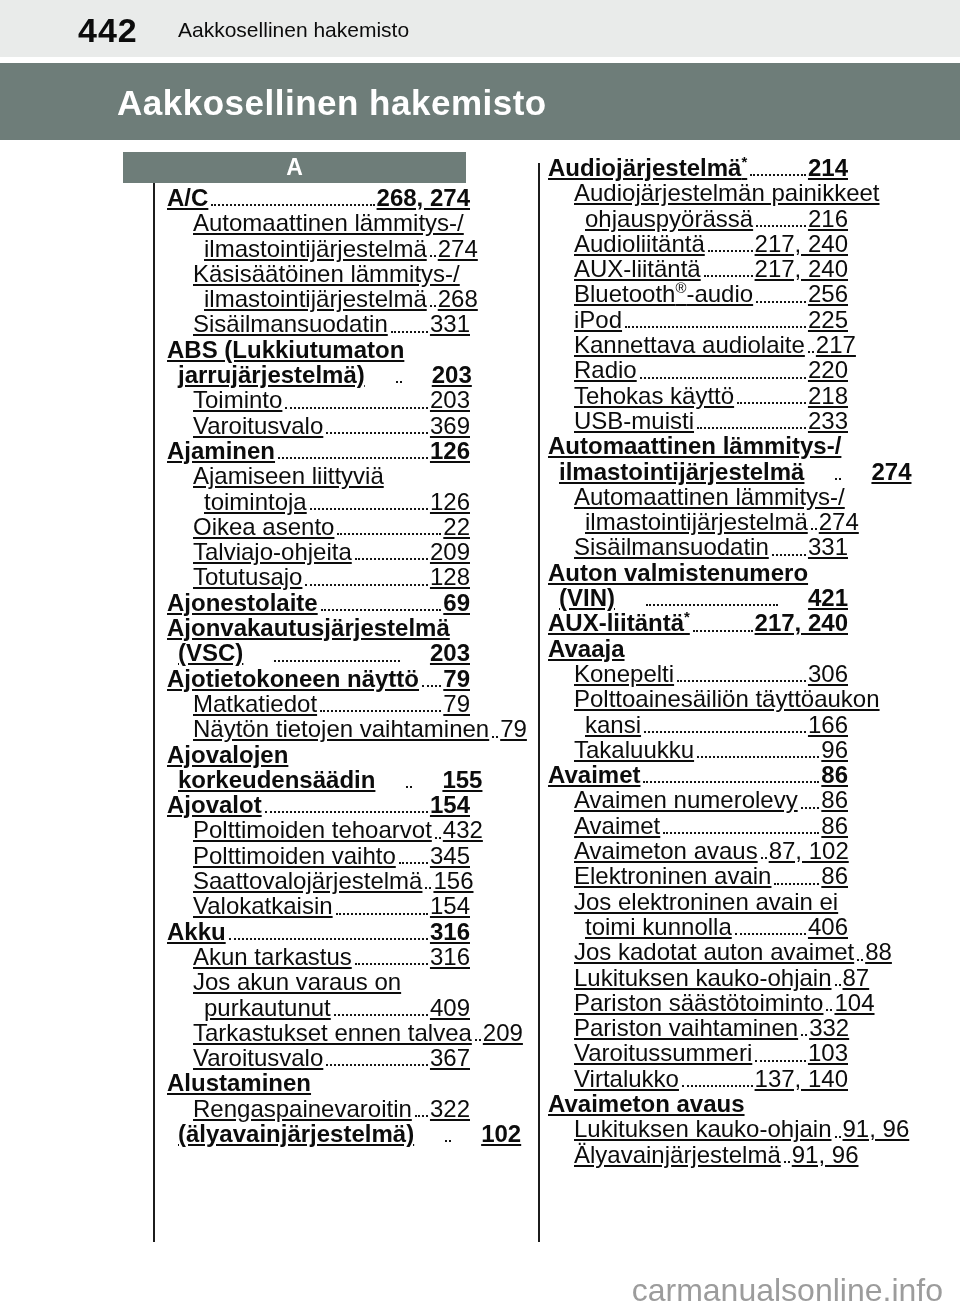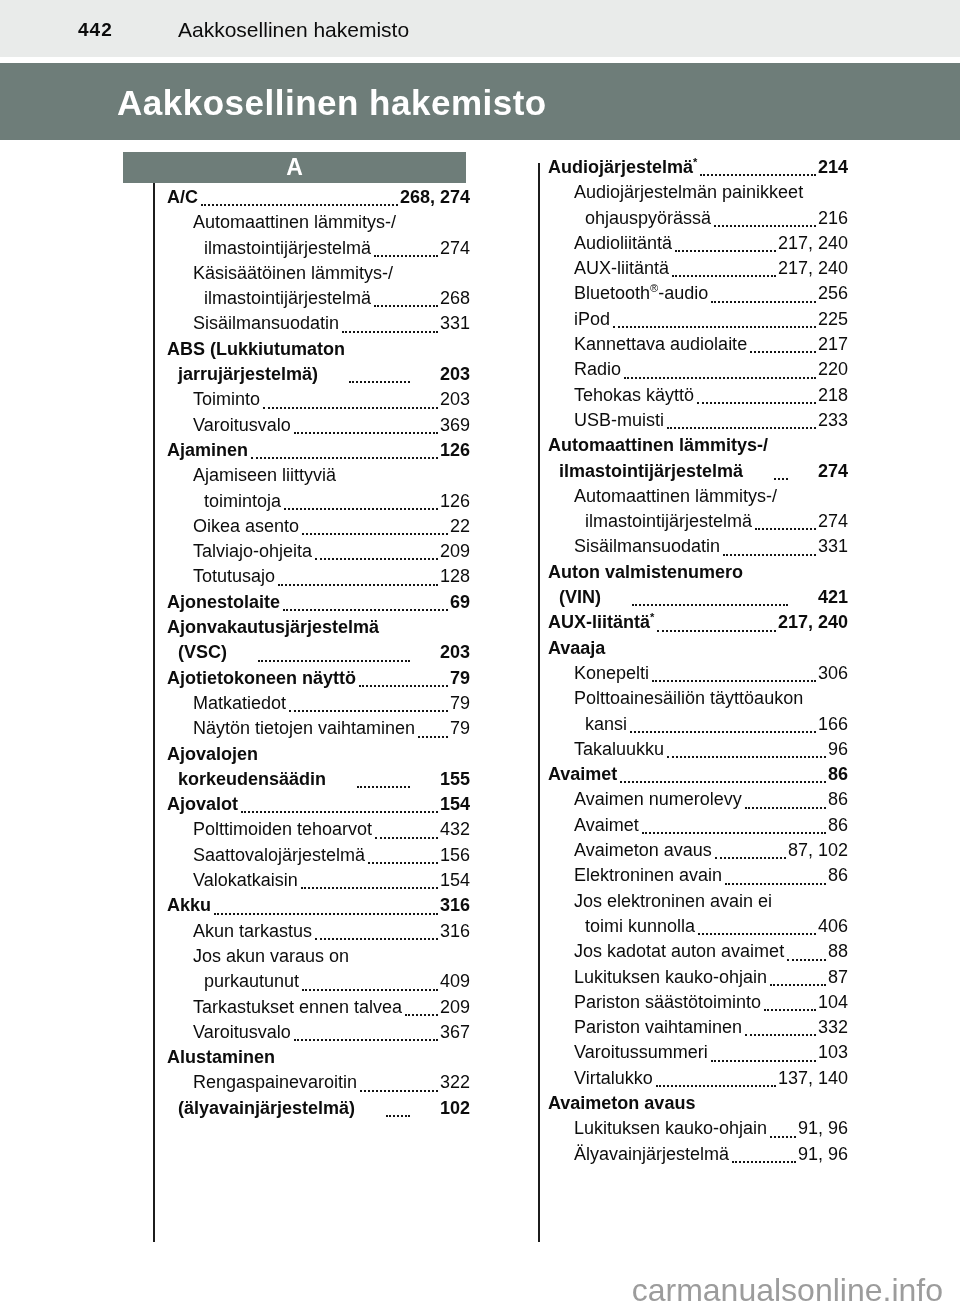--- a/index.html
+++ b/index.html
@@ -5,37 +5,37 @@
   * { box-sizing: border-box; }
   html, body { margin: 0; padding: 0; background: #ffffff; }
   .page {
     position: relative; width: 960px; height: 1305px;
     background: #ffffff; overflow: hidden;
     font-family: "Liberation Sans", sans-serif; color: #0c0c0c;
   }
   .topbar { position: absolute; left: 0; top: 0; width: 960px; height: 57px; background: #e9ebea; }
   .topbar .num {
     position: absolute; left: 78px; top: 0; height: 57px; line-height: 60px;
-    font-size: 19px; font-weight: bold; letter-spacing: 1px;
+    font-size: 34px; font-weight: bold; letter-spacing: 1px;
   }
   .topbar .ttl { position: absolute; left: 178px; top: 0; height: 57px; line-height: 60px; font-size: 21px; }
   .banner { position: absolute; left: 0; top: 63px; width: 960px; height: 77px; background: #6e7d79; }
   .banner .ttl {
     position: absolute; left: 117px; top: 0; height: 77px; line-height: 79px;
     color: #ffffff; font-weight: bold; font-size: 35px; letter-spacing: 0.5px;
   }
   .abox {
     position: absolute; left: 123px; top: 152px; width: 343px; height: 31px;
     background: #6e7d79; color: #ffffff; font-weight: bold; font-size: 23px;
     text-align: center; line-height: 31px;
   }
   .rule { position: absolute; width: 2px; background: #1c1c1c; }
   #rule-left { left: 153px; top: 183px; height: 1059px; }
   #rule-mid  { left: 538px; top: 163px; height: 1079px; }
-  .col { position: absolute; font-size: 18px; }
+  .col { position: absolute; font-size: 24px; text-decoration: underline; }
   #col-left  { left: 167px; top: 185px; width: 303px; }
   #col-right { left: 548px; top: 155px; width: 300px; }
   .row { display: flex; height: 25.3px; line-height: 25.3px; white-space: nowrap; }
   .bold { font-weight: bold; }
   .i-main   { padding-left: 0; }
   .i-main-c { padding-left: 11px; gap: 28px; }
   .i-sub    { padding-left: 26px; align-items: flex-end; }
   .i-sub-c  { padding-left: 37px; }
   .label { flex: 0 0 auto; }
   .dots {
@@ -180,20 +180,25 @@
         <span class="label">Ajovalot</span>
         <span class="dots"></span>
         <span class="pagenum">154</span>
       </div>
       <div class="row i-sub">
         <span class="label">Polttimoiden tehoarvot</span>
         <span class="dots"></span>
         <span class="pagenum">432</span>
       </div>
       <div class="row i-sub">
+        <span class="label">Polttimoiden vaihto</span>
+        <span class="dots"></span>
+        <span class="pagenum">345</span>
+      </div>
+      <div class="row i-sub">
         <span class="label">Saattovalojärjestelmä</span>
         <span class="dots"></span>
         <span class="pagenum">156</span>
       </div>
       <div class="row i-sub">
         <span class="label">Valokatkaisin</span>
         <span class="dots"></span>
         <span class="pagenum">154</span>
       </div>
       <div class="row i-main bold">

